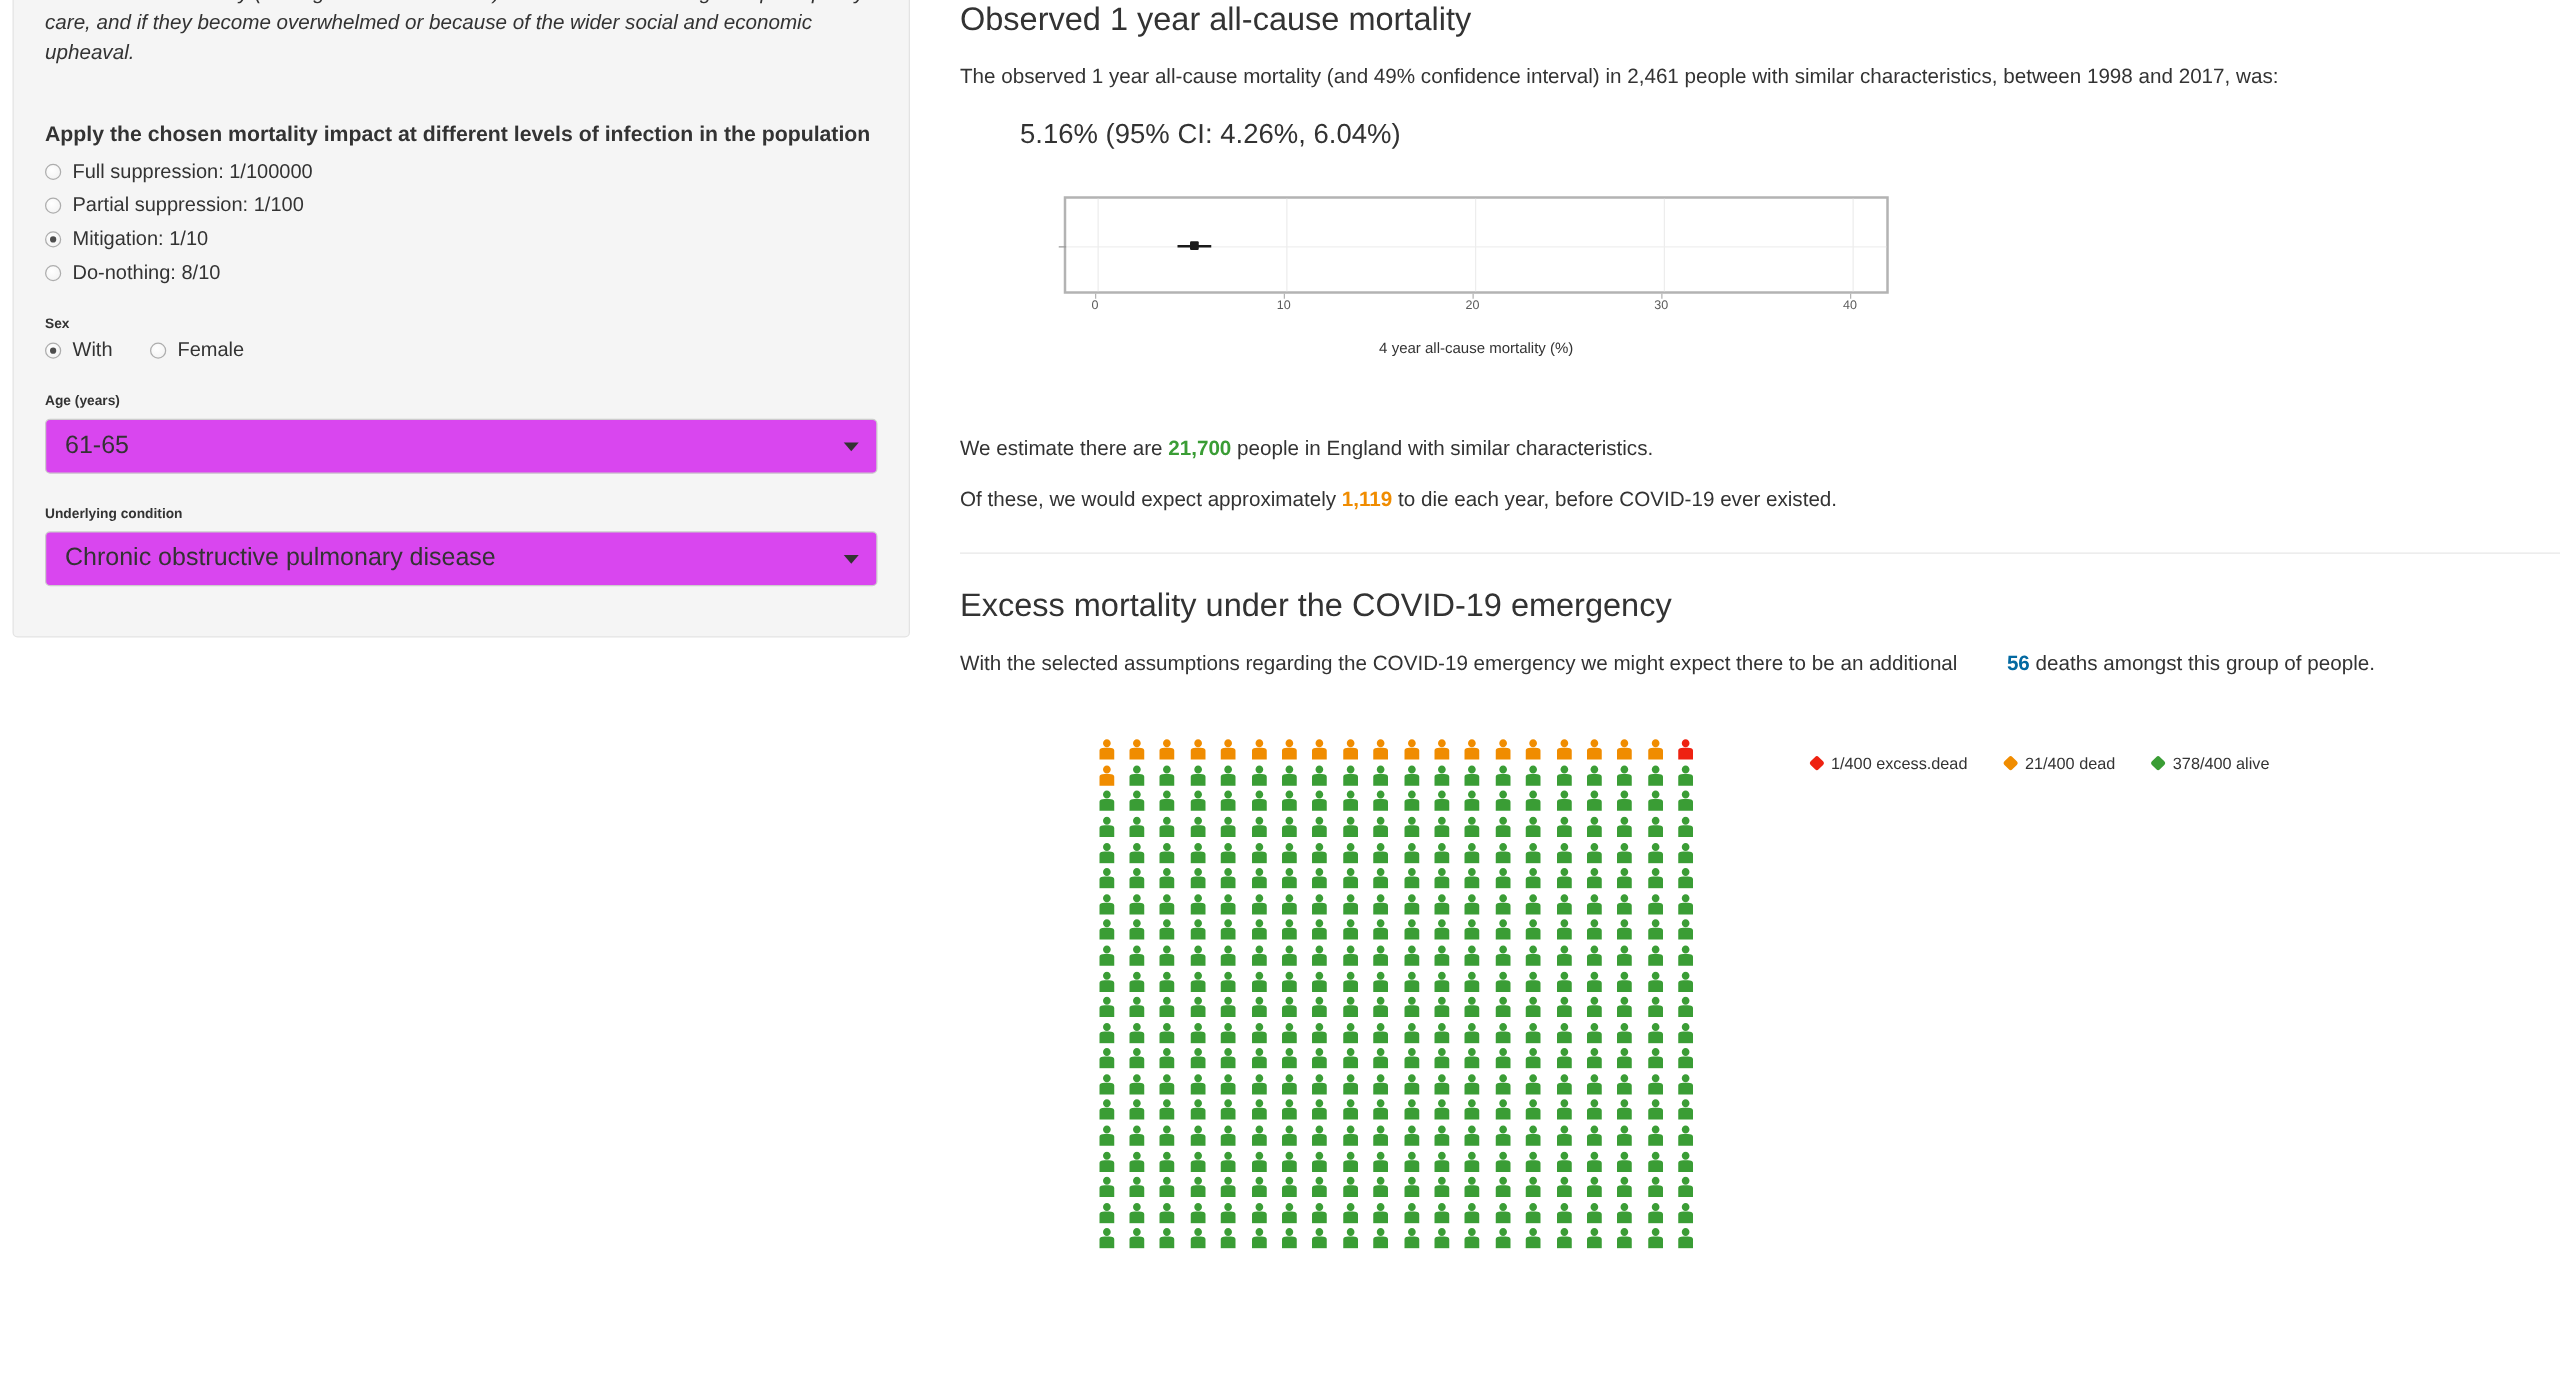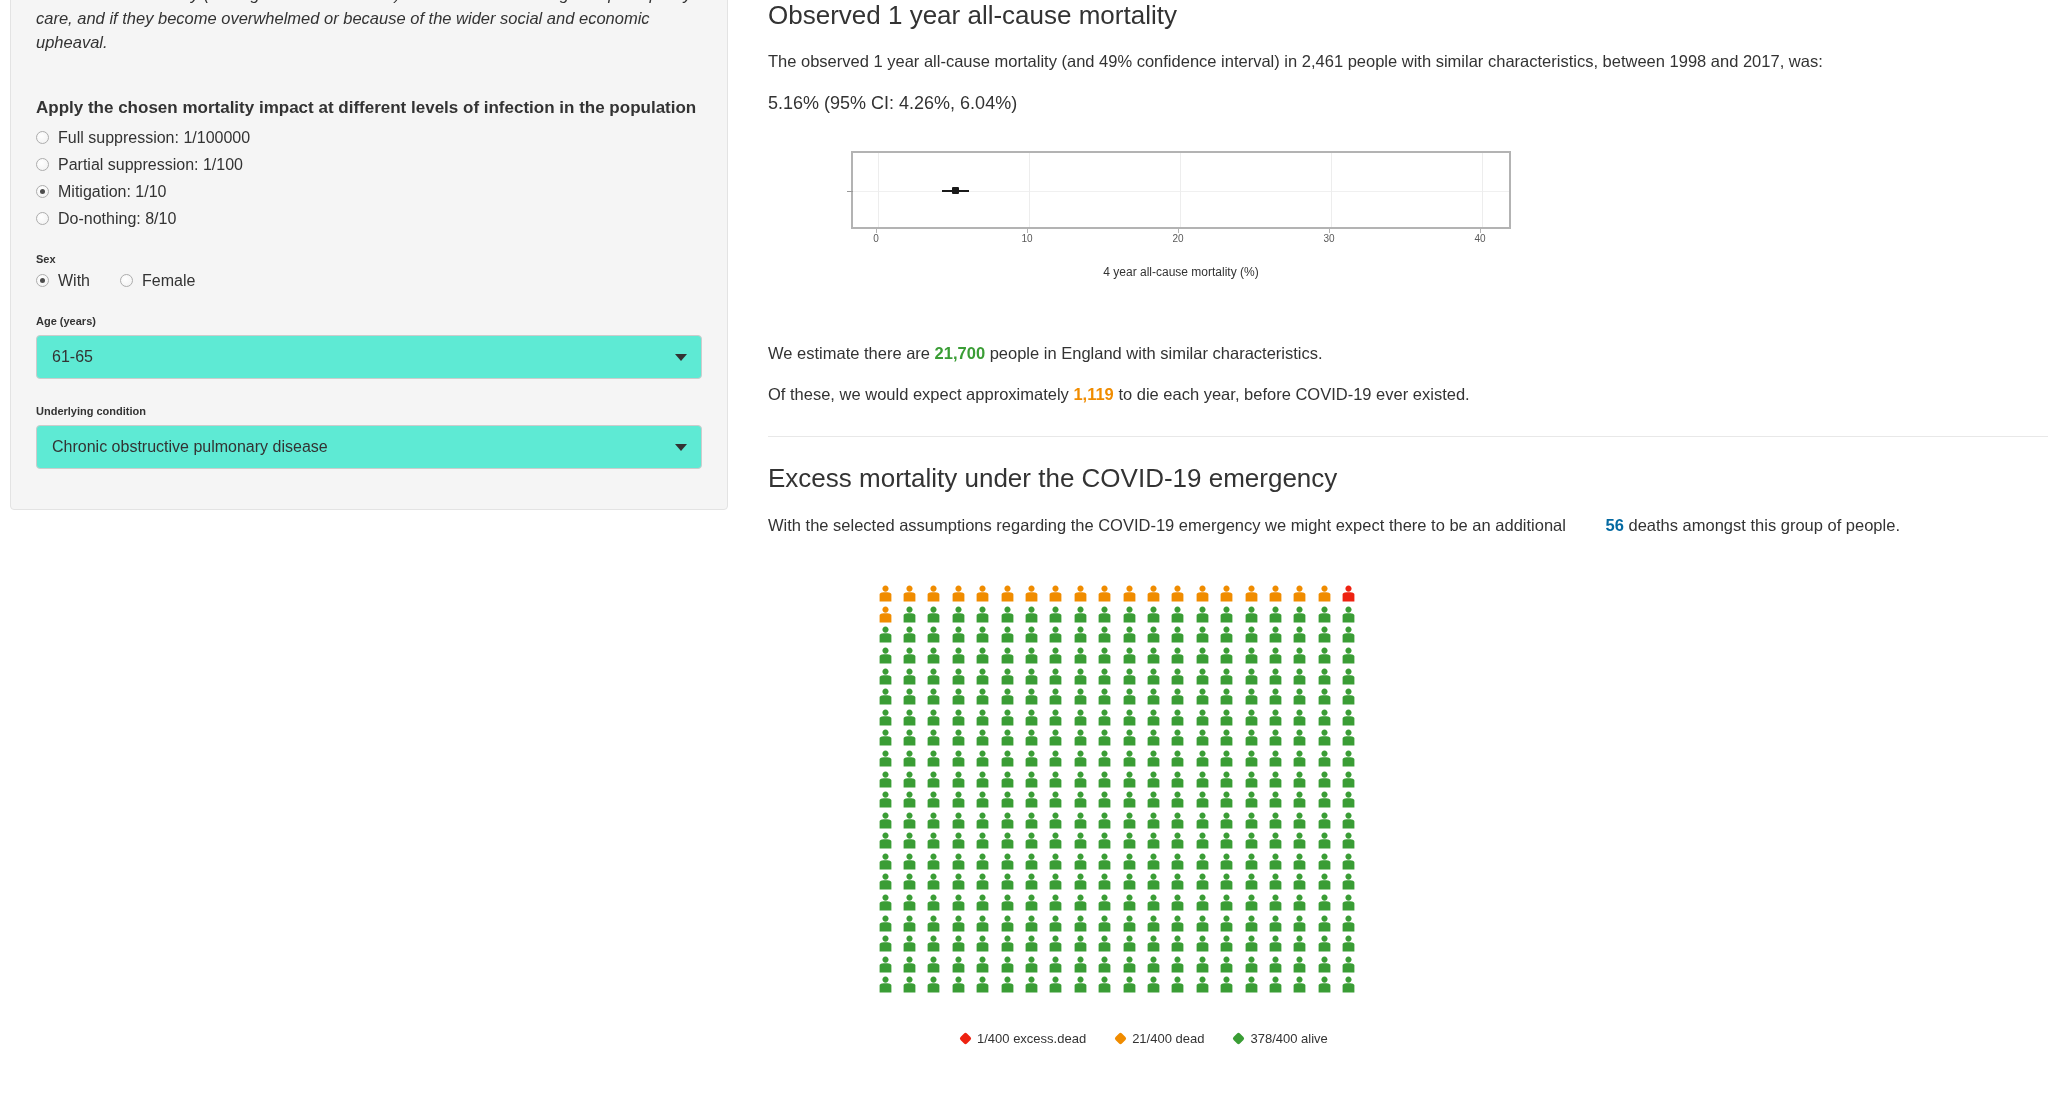--- a/index.html
+++ b/index.html
@@ -81,28 +81,28 @@
   .field-label {
     font-weight: bold;
     font-size: 11px;
     color: #333333;
     margin-bottom: 8px;
   }
   .select-box {
     position: relative;
     width: 100%;
     height: 44px;
-    background: #5eead4;
+    background: #d946ef;
     border: 1px solid #cccccc;
     border-radius: 4px;
     box-sizing: border-box;
     display: flex;
     align-items: center;
     padding: 0 34px 0 15px;
-    font-size: 16px;
+    font-size: 20px;
     color: #333333;
   }
   .select-caret {
     position: absolute;
     right: 14px;
     top: 50%;
     width: 0; height: 0;
     margin-top: -3px;
     border-left: 6px solid transparent;
     border-right: 6px solid transparent;
@@ -125,22 +125,23 @@
     margin: 0 0 18px 0;
     line-height: 1.2;
   }
   .para {
     font-size: 16.5px;
     line-height: 1.5;
     color: #333333;
     margin: 0 0 16px 0;
   }
   .para.big {
-    font-size: 18px;
+    font-size: 22px;
     margin-bottom: 0;
+    margin-left: 48px;
   }
   .hl-green  { color: #3a9d35; font-weight: bold; }
   .hl-orange { color: #f08c00; font-weight: bold; }
   .hl-red    { color: #0369a1; font-weight: bold; margin-left: 35px; }
 
   hr.divider {
     border: none;
     border-top: 1px solid #e8e8e8;
     margin: 30px 0 26px 0;
   }
@@ -206,24 +207,22 @@
     text-align: center;
     font-size: 12px;
     color: #333333;
     margin-top: 16px;
   }
 
   
   #pictogram-wrap {
     margin: 46px 0 0 0;
     display: flex;
-    flex-direction: column;
     align-items: flex-start;
     padding-left: 105px;
-    gap: 22px;
   }
   #pictogram-grid {
     display: grid;
     grid-template-columns: repeat(20, 24.4px);
     grid-auto-rows: 20.6px;
     justify-items: center;
     align-items: center;
   }
   .person-icon {
     width: 15px;

